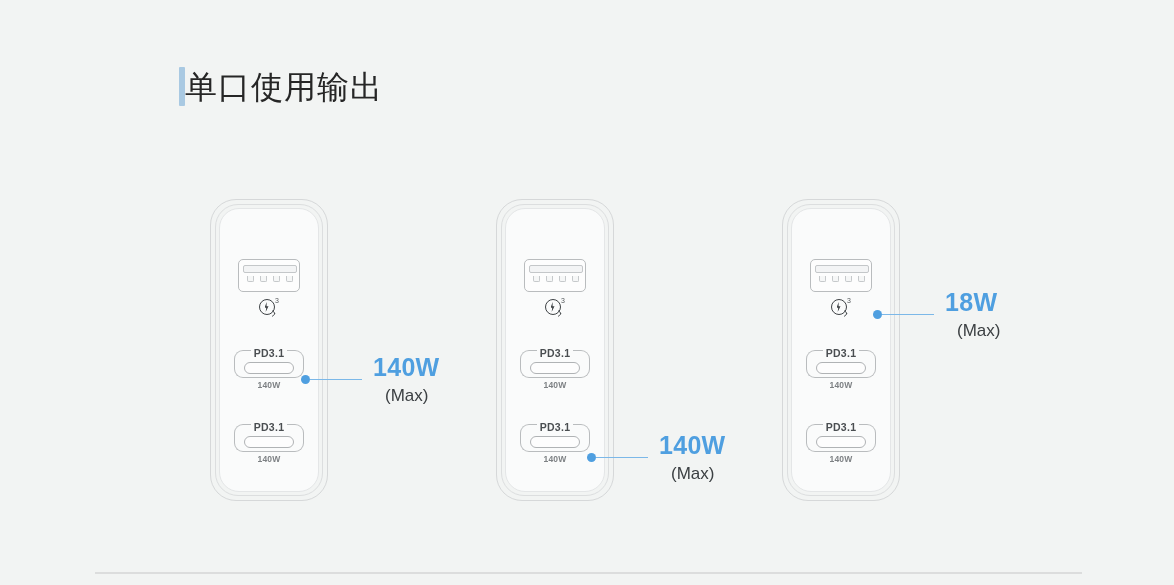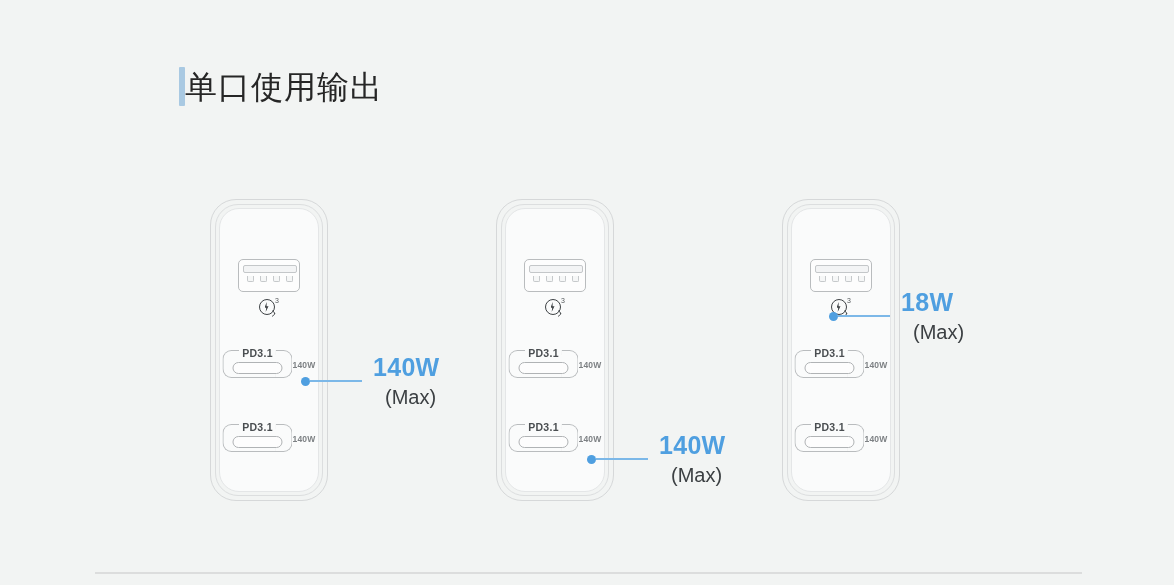--- a/index.html
+++ b/index.html
@@ -171,21 +171,21 @@
     color: #54585b;
     line-height: 1;
   }
 
   
   .usbc-block {
     position: absolute;
     left: 50%;
     transform: translateX(-50%);
     display: flex;
-    flex-direction: row;
+    flex-direction: column;
     align-items: center;
   }
   .usbc-block.p1 { top: 142px; }
   .usbc-block.p2 { top: 216px; }
 
   .usbc-frame {
     position: relative;
     width: 70px;
     height: 28px;
   }
@@ -277,30 +277,30 @@
   .callout .cl-value {
     font-size: 25px;
     font-weight: 700;
     color: #4f9fe0;
     letter-spacing: 0.3px;
     white-space: nowrap;
   }
   .callout .cl-sub {
     margin-top: 7px;
     margin-left: 12px;
-    font-size: 20px;
+    font-size: 17px;
     color: #3c4043;
     white-space: nowrap;
   }
 
   .callout.c0 { left: 301px; top: 355px; }
   .callout.c0 .leader { width: 52px; }
   .callout.c1 { left: 587px; top: 433px; }
   .callout.c1 .leader { width: 52px; }
-  .callout.c2 { left: 829px; top: 290px; }
+  .callout.c2 { left: 873px; top: 290px; }
   .callout.c2 .leader { width: 52px; }
 
   
   .bottom-divider {
     position: absolute;
     left: 95px;
     top: 572px;
     width: 987px;
     height: 2px;
     background: #dcdddd;

